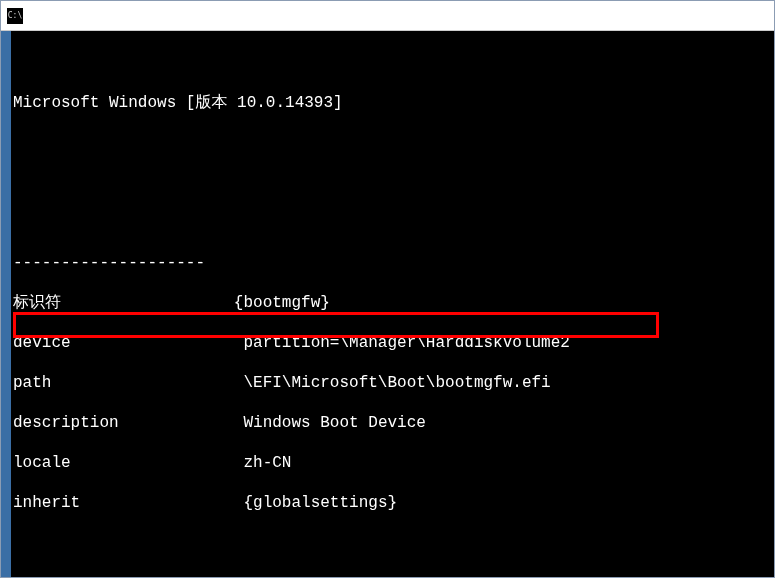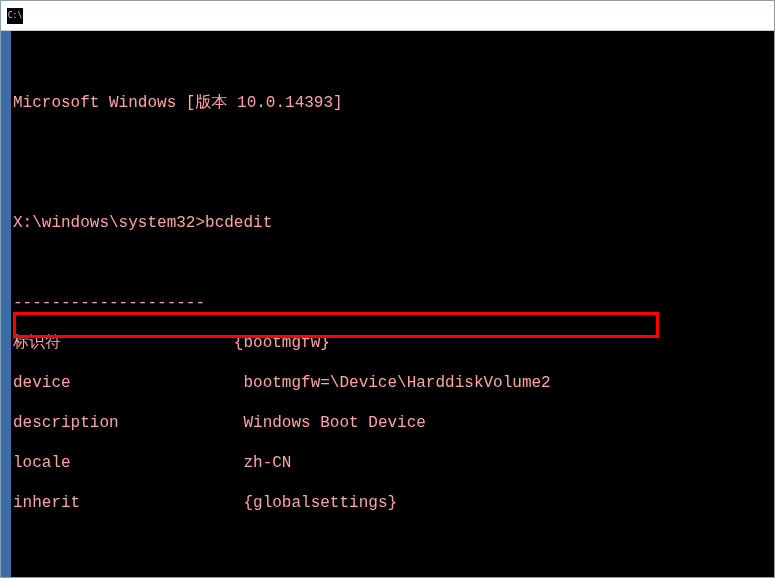--- a/index.html
+++ b/index.html
@@ -40,21 +40,21 @@
       display: flex;
       align-items: center;
       justify-content: center;
       color: #ccc;
       font-size: 8px;
       font-family: monospace;
       line-height: 1;
     }
     .terminal {
       background: #000;
-      color: #fca5a5;
+      color: #ffffff;
       font-family: "NSimSun", "SimSun", "Consolas", "Courier New", monospace;
       font-size: 16px;
       line-height: 20px;
       padding: 2px 0 0 2px;
       height: calc(100% - 30px);
       overflow: hidden;
       white-space: pre;
       position: relative;
     }
     .line {
@@ -90,25 +90,25 @@
 <div class="window">
   <div class="titlebar">
     <div class="titlebar-icon">C:\</div>
   </div>
   <div class="left-edge"></div>
   <div class="terminal">
     <div class="term-inner">
 <div class="line">Microsoft Windows [版本 10.0.14393]</div>
 <div class="line"> </div>
 <div class="line"> </div>
-<div class="line">X:\windows\system32&gt;bcdedit</div>
 <div class="line"> </div>
 <div class="underline-row">--------------------</div>
 <div class="line"><span>标识符</span>                  <span>{bootmgfw}</span></div>
-<div class="line"><span>device</span>                  <span>bootmgfw=\Device\HarddiskVolume2</span></div>
+<div class="line"><span>device</span>                  <span>partition=\Manager\HarddiskVolume2</span></div>
+<div class="line"><span>path</span>                    <span>\EFI\Microsoft\Boot\bootmgfw.efi</span></div>
 <div class="line"><span>description</span>             <span>Windows Boot Device</span></div>
 <div class="line"><span>locale</span>                  <span>zh-CN</span></div>
 <div class="line"><span>inherit</span>                 <span>{globalsettings}</span></div>
 
 
 
 
 
 
 

